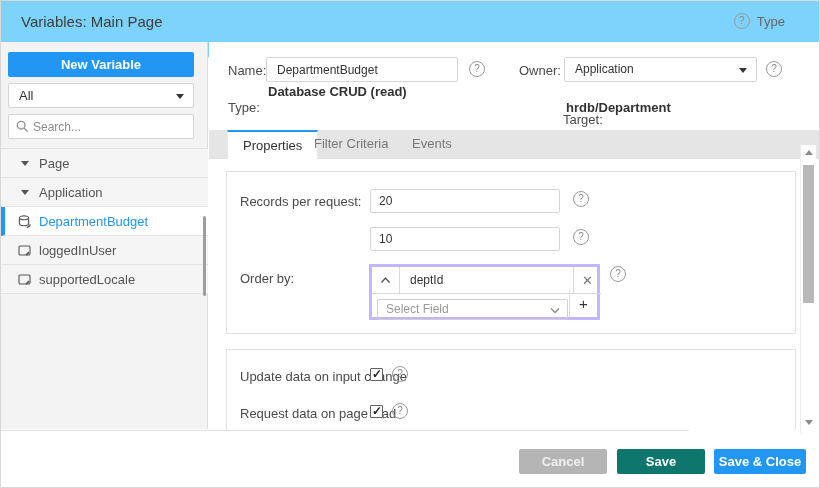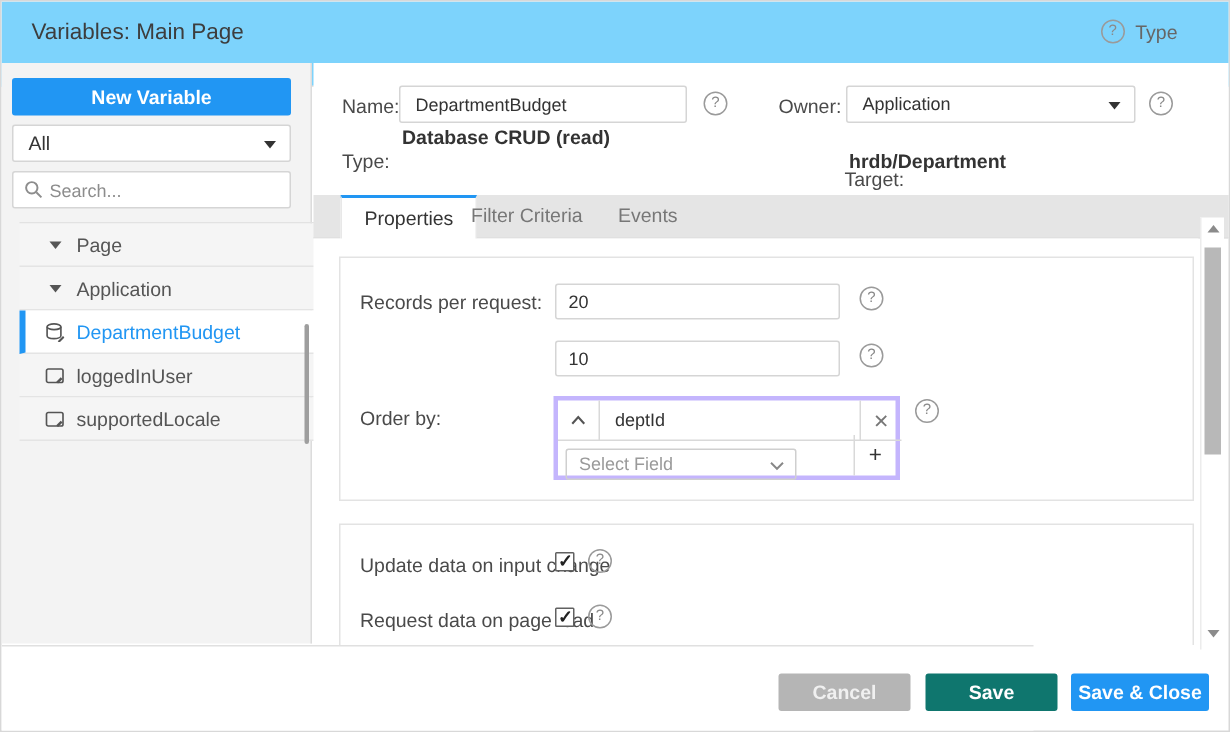--- a/index.html
+++ b/index.html
@@ -18,21 +18,21 @@
   
   .sidebar { position:absolute; left:0; top:41px; width:207px; height:387px; background:#f3f3f3; border-right:1px solid #dcdcdc; }
   .btn-new { position:absolute; left:7px; top:10px; width:186px; height:25px; background:#2196f3; color:#fff; font-size:13px; font-weight:bold; border:none; border-radius:2px; text-align:center; line-height:25px; cursor:pointer; }
   .filter-select { position:absolute; left:7px; top:41px; width:186px; height:25px; background:#fff; border:1px solid #d5d5d5; border-radius:2px; font-size:13px; color:#333; line-height:23px; padding-left:10px; cursor:pointer; }
   .caret-down-black { position:absolute; right:9px; top:10px; width:0; height:0; border-left:4px solid transparent; border-right:4px solid transparent; border-top:5px solid #333; }
   .search-box { position:absolute; left:7px; top:72px; width:186px; height:25px; background:#fff; border:1px solid #d5d5d5; border-radius:2px; }
   .search-box svg { position:absolute; left:7px; top:5px; }
   .search-input { position:absolute; left:24px; top:1px; width:158px; height:21px; border:none; outline:none; font-size:12px; color:#333; background:transparent; font-family:"Liberation Sans",sans-serif; }
   .search-input::placeholder { color:#8d8d8d; }
 
-  .tree { position:absolute; left:12px; top:106px; width:207px; border-top:1px solid #e2e2e2; }
+  .tree { position:absolute; left:0; top:106px; width:207px; border-top:1px solid #e2e2e2; }
   .tree-row { position:relative; height:29px; line-height:29px; font-size:13px; color:#555; border-bottom:1px solid #e4e4e4; background:#f5f5f5; cursor:pointer; }
   .tree-row .lbl { position:absolute; left:38px; top:0; }
   .tree-caret { position:absolute; left:20px; top:12px; width:0; height:0; border-left:4px solid transparent; border-right:4px solid transparent; border-top:5px solid #555; }
   .tree-ico { position:absolute; left:17px; top:8px; }
   .tree-row.selected { background:#fff; border-left:4px solid #2196f3; }
   .tree-row.selected .lbl { left:34px; color:#2196f3; }
   .tree-row.selected .tree-ico { left:13px; }
   .side-scroll-thumb { position:absolute; left:202px; top:174px; width:3px; height:80px; background:#9e9e9e; border-radius:2px; }
 
   
@@ -60,21 +60,21 @@
   
   .orderby { position:absolute; left:142px; top:92px; width:231px; height:56px; border:3px solid #c4b5fd; background:#fff; }
   .ob-row1 { position:absolute; left:0; top:0; width:229px; height:27px; border-bottom:1px solid #d9d9d9; }
   .ob-chev-cell { position:absolute; left:0; top:0; width:28px; height:27px; border-right:1px solid #d9d9d9; cursor:pointer; }
   .ob-chev-cell svg { position:absolute; left:8px; top:9px; }
   .ob-value { position:absolute; left:38px; top:6px; font-size:12px; color:#333; }
   .ob-x-cell { position:absolute; right:0; top:0; width:28px; height:27px; border-left:1px solid #d9d9d9; color:#777; font-size:13px; text-align:center; line-height:27px; cursor:pointer; }
   .ob-x-cell::before { content:"\2715"; }
   .ob-plus-cell { position:absolute; right:0; bottom:0; width:28px; height:27px; border-left:1px solid #d9d9d9; color:#333; font-size:15px; text-align:center; line-height:27px; cursor:pointer; }
   .ob-plus-cell::before { content:"+"; }
-  .ob-select { position:absolute; left:5px; top:32px; width:154px; height:21px; border:1px solid #cfcfcf; border-radius:2px; font-size:12px; color:#9a9a9a; line-height:19px; padding-left:8px; cursor:pointer; }
+  .ob-select { position:absolute; left:5px; top:32px; width:191px; height:21px; border:1px solid #cfcfcf; border-radius:2px; font-size:12px; color:#9a9a9a; line-height:19px; padding-left:8px; cursor:pointer; }
   .ob-select svg { position:absolute; right:7px; top:7px; }
 
   
   .chkbox { position:absolute; width:13px; height:13px; border:1px solid #616161; border-radius:1px; background:#fff; cursor:pointer; }
   .chkbox.checked::before { content:"\2713"; position:absolute; left:1px; top:-2px; font-size:12px; font-weight:bold; color:#222; }
 
   
   .vscroll { position:absolute; left:799px; top:144px; width:16px; height:288px; background:#fff; border-left:1px solid #ececec; }
   .vs-up { position:absolute; left:4px; top:5px; width:0; height:0; border-left:4px solid transparent; border-right:4px solid transparent; border-bottom:5px solid #8b8b8b; cursor:pointer; }
   .vs-thumb { position:absolute; left:2px; top:20px; width:11px; height:138px; background:#b8b8b8; cursor:pointer; }

